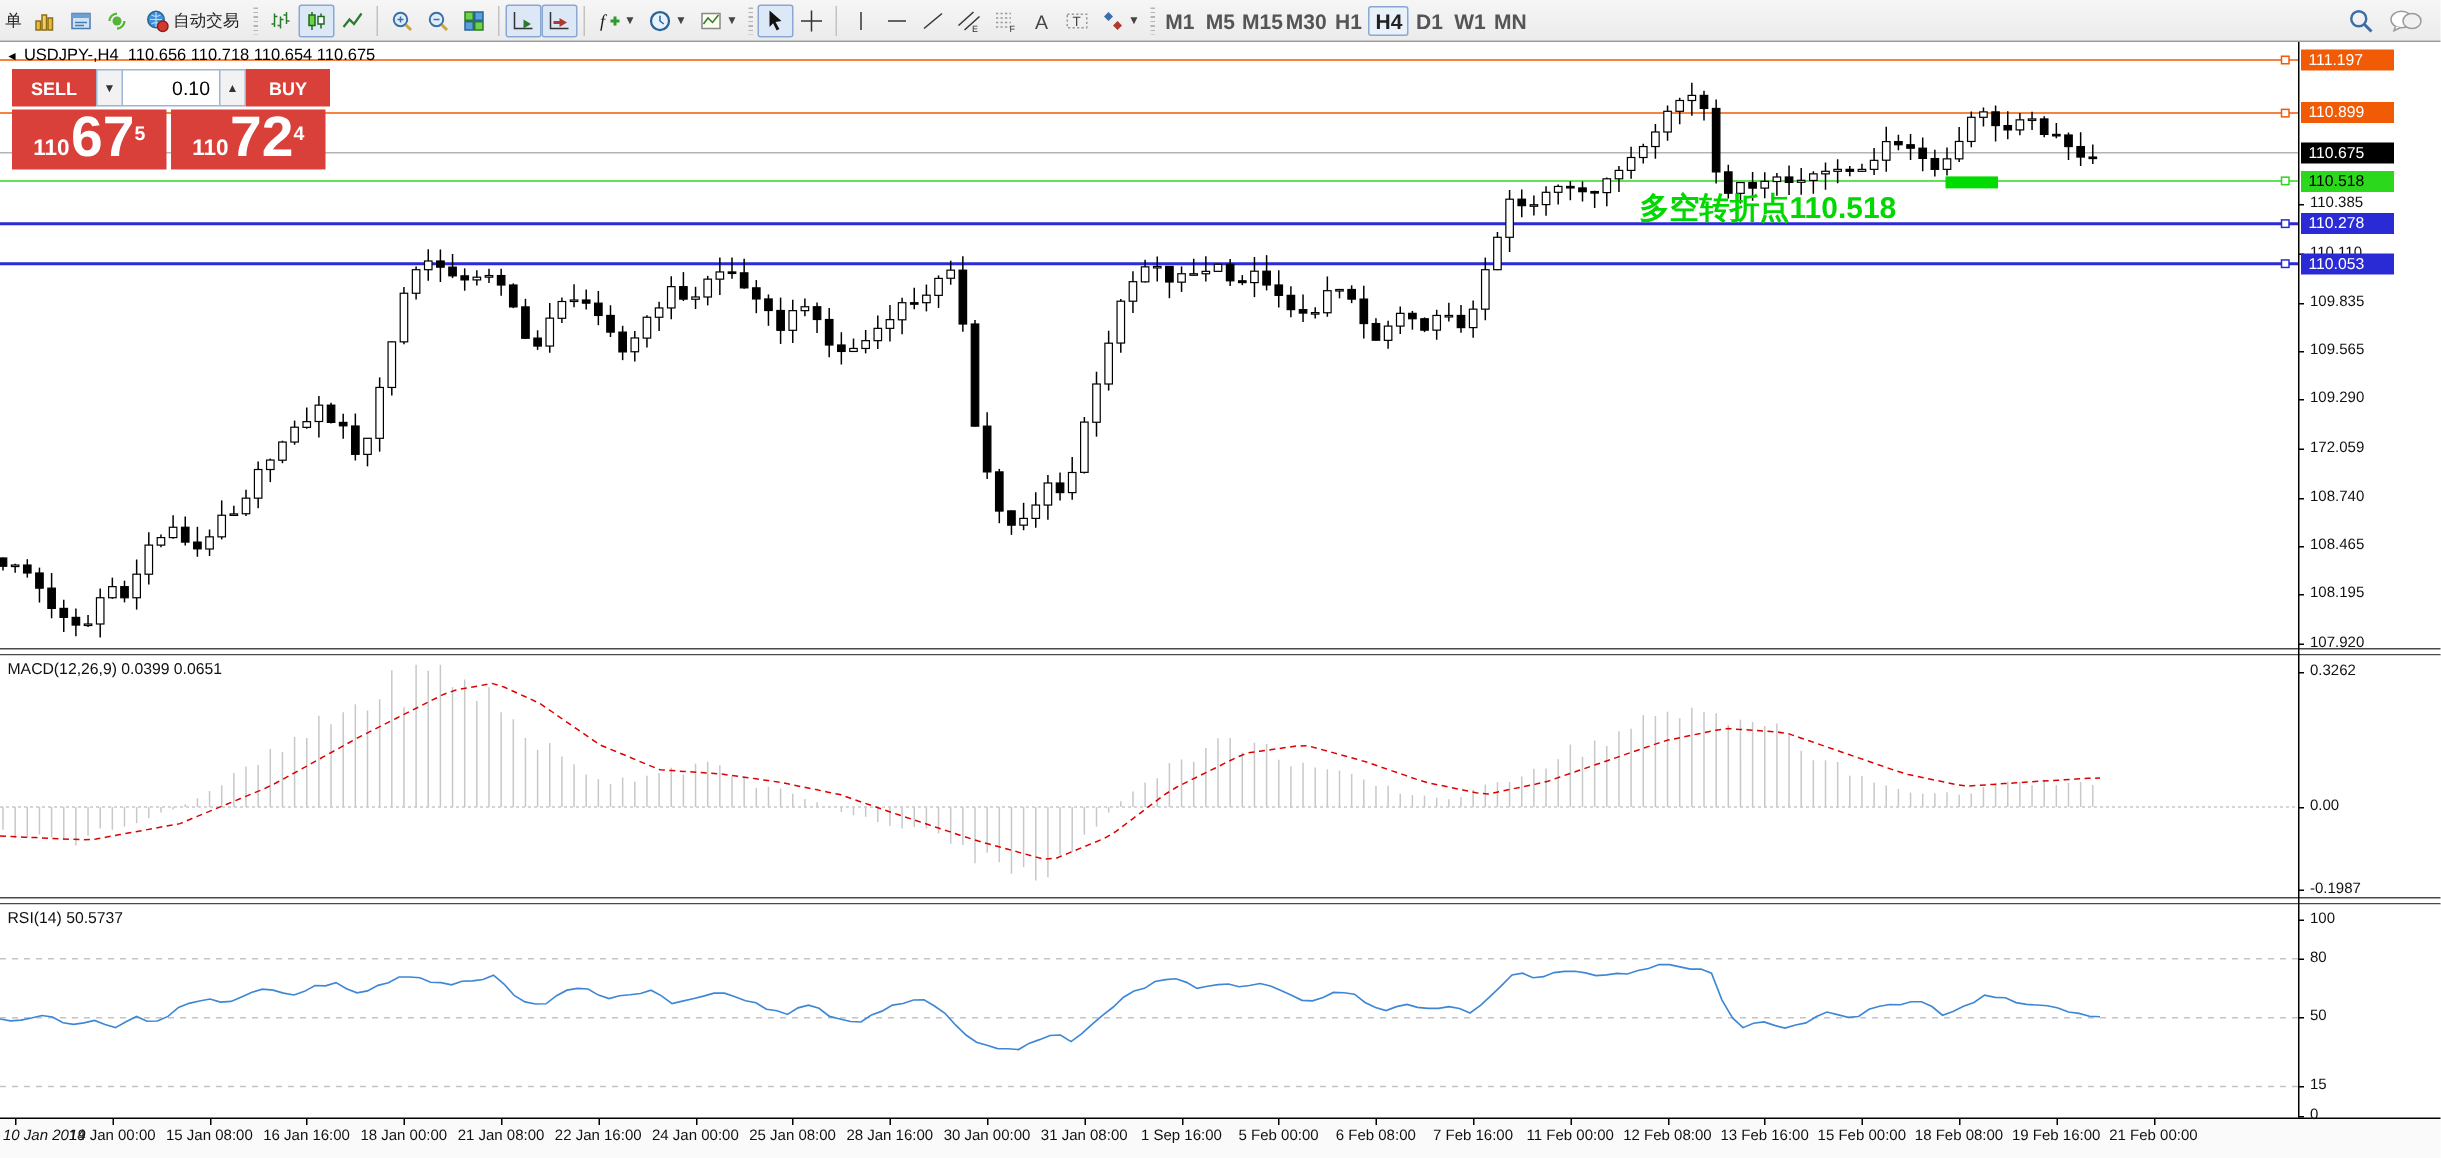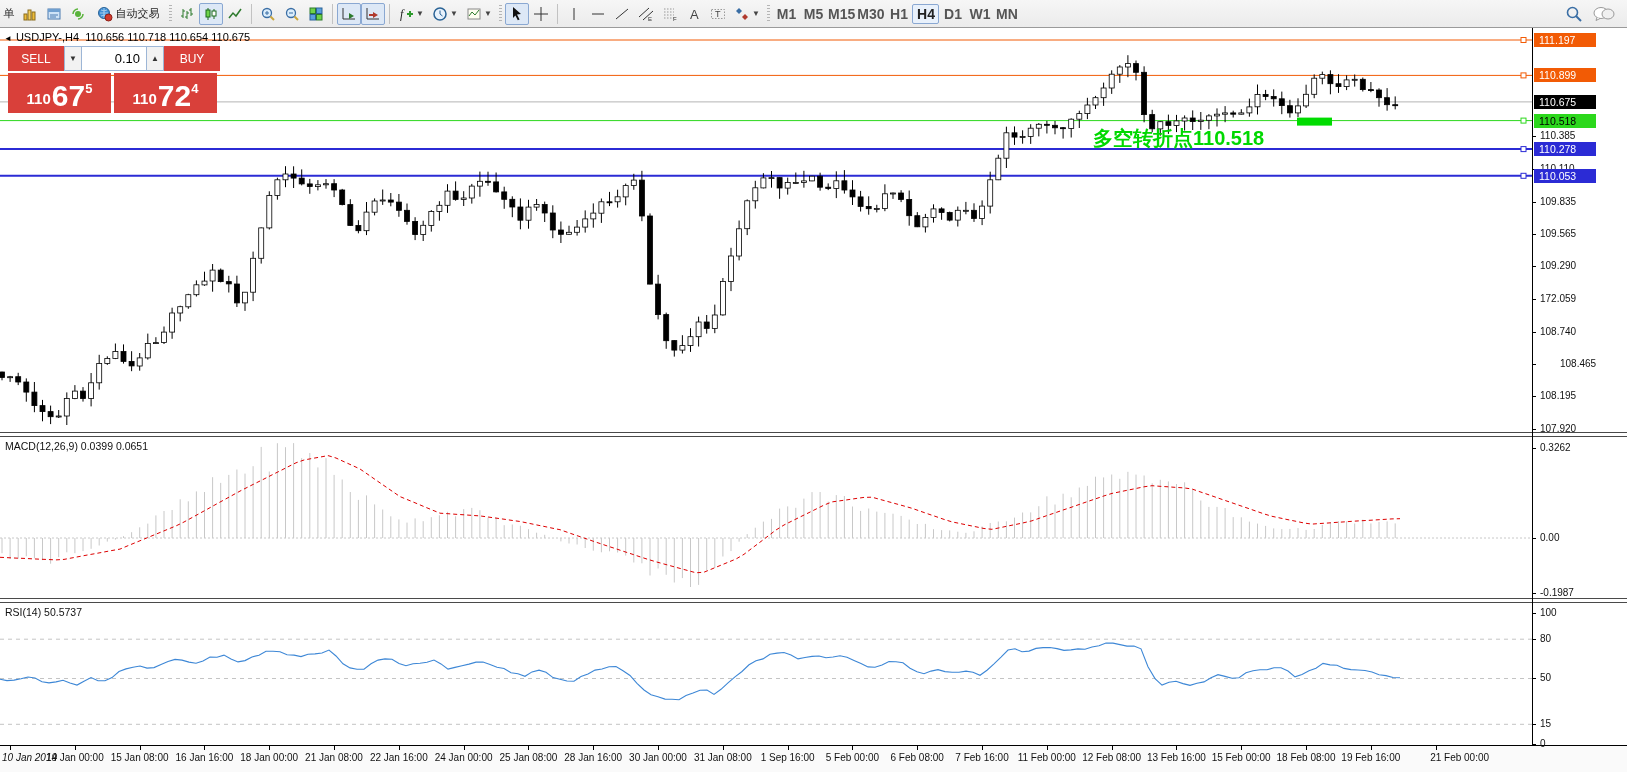--- a/index.html
+++ b/index.html
@@ -44,30 +44,30 @@
     padding:1px 0 0 5px; color:#fff; white-space:nowrap; }
   #axis-strip { position:absolute; left:0; top:745px; width:1627px; height:27px;
     background:#fafafa; border-top:1px solid #000; z-index:6; }
   .x-tick { position:absolute; top:0; width:1px; height:4px; background:#000; }
   .x-lab { position:absolute; top:6px; font-size:10px; color:#111; white-space:nowrap;
     transform:translateX(-50%); }
   .x-lab.first { transform:none;font-style:italic; }
   
   #trade-panel { position:absolute; left:8px; top:18px; width:212px; z-index:10; }
   .tp-row1 { display:flex; height:25px; }
-  .tp-btn { width:56px; color:#fff; font-size:12px; display:flex; align-items:center; justify-content:center; }
+  .tp-btn { width:56px; color:#fff; font-size:12px; display:flex; align-items:center; justify-content:center;font-weight:bold; }
   .tp-spin { width:18px; background:#f2f2f2; border:1px solid #9db6d6; display:flex;
     align-items:center; justify-content:center; font-size:8px; color:#333; }
   .tp-vol { width:64px; border:1px solid #9db6d6; border-left:none; border-right:none;
     font-size:13px; text-align:right; padding-right:6px; font-family:"Liberation Sans",sans-serif; }
   .tp-row2 { display:flex; gap:3px; margin-top:2px; }
   .tp-big { width:103px; height:40px; color:#fff; display:flex; align-items:flex-end;
     justify-content:center; padding-bottom:5px; }
   .tp-big .sm { font-size:15px; font-weight:bold; margin:0 1px 1px 0; }
-  .tp-big .bg { font-size:30px; font-weight:bold; line-height:0.85; }
+  .tp-big .bg { font-size:38px; font-weight:bold; line-height:0.85; }
   .tp-big .sp { font-size:13px; font-weight:bold; margin-bottom:12px; }
 </style>
 </head>
 <body>
 
 <div id="toolbar">
   <div class="tb-btn" style="min-width:18px">
     <span class="tb-text">单</span>
   </div>
   <div class="tb-btn">
@@ -853,21 +853,21 @@
     <div class="tick-lab" style="top: 195.643px;">109.835</div>
     <div class="tick-dash" style="top: 233.69px;"></div>
     <div class="tick-lab" style="top: 227.69px;">109.565</div>
     <div class="tick-dash" style="top: 266.33px;"></div>
     <div class="tick-lab" style="top: 260.33px;">109.290</div>
     <div class="tick-dash" style="top: 298.969px;"></div>
     <div class="tick-lab" style="top: 292.969px;">172.059</div>
     <div class="tick-dash" style="top: 331.609px;"></div>
     <div class="tick-lab" style="top: 325.609px;">108.740</div>
     <div class="tick-dash" style="top: 364.249px;"></div>
-    <div class="tick-lab" style="top: 358.249px; margin-left: 20px;">108.465</div>
+    <div class="tick-lab" style="top: 358.249px;">108.465</div>
     <div class="tick-dash" style="top: 396.295px;"></div>
     <div class="tick-lab" style="top: 390.295px;">108.195</div>
     <div class="tick-dash" style="top: 428.935px;"></div>
     <div class="tick-lab" style="top: 422.935px;">107.920</div>
     <div class="tick-dash" style="top: 447.985px;"></div>
     <div class="tick-lab" style="top: 441.985px;">0.3262</div>
     <div class="tick-dash" style="top: 538.016px;"></div>
     <div class="tick-lab" style="top: 532.016px;">0.00</div>
     <div class="tick-dash" style="top: 592.857px;"></div>
     <div class="tick-lab" style="top: 586.857px;">-0.1987</div>
@@ -927,14 +927,14 @@
     <div class="x-lab" style="left: 1111.6px;">12 Feb 08:00</div>
     <div class="x-tick" style="left: 1176.4px;"></div>
     <div class="x-lab" style="left: 1176.4px;">13 Feb 16:00</div>
     <div class="x-tick" style="left: 1241.2px;"></div>
     <div class="x-lab" style="left: 1241.2px;">15 Feb 00:00</div>
     <div class="x-tick" style="left: 1306px;"></div>
     <div class="x-lab" style="left: 1306px;">18 Feb 08:00</div>
     <div class="x-tick" style="left: 1370.8px;"></div>
     <div class="x-lab" style="left: 1370.8px;">19 Feb 16:00</div>
     <div class="x-tick" style="left: 1435.6px;"></div>
-    <div class="x-lab" style="left: 1435.6px; margin-left: 24px;">21 Feb 00:00</div>
+    <div class="x-lab" style="left: 1435.6px;">21 Feb 00:00</div>
   </div>
 
 </body></html>

